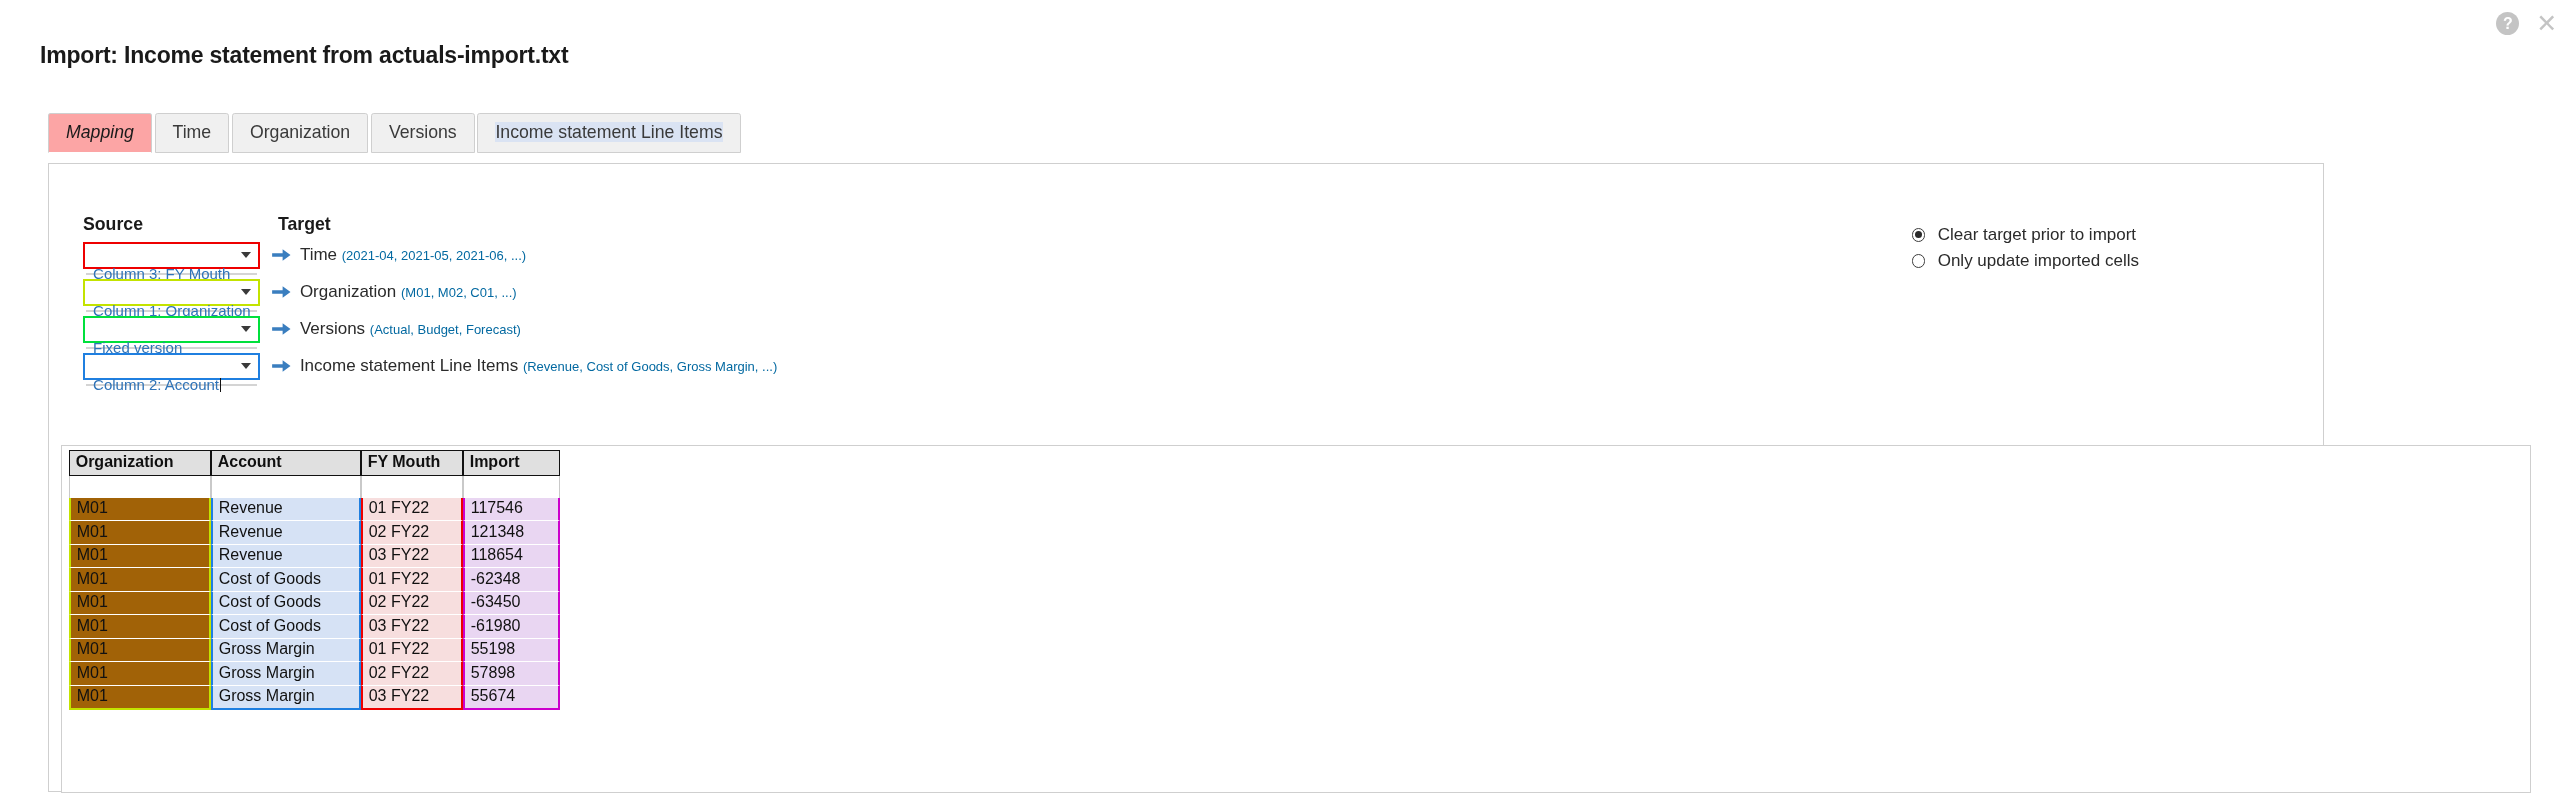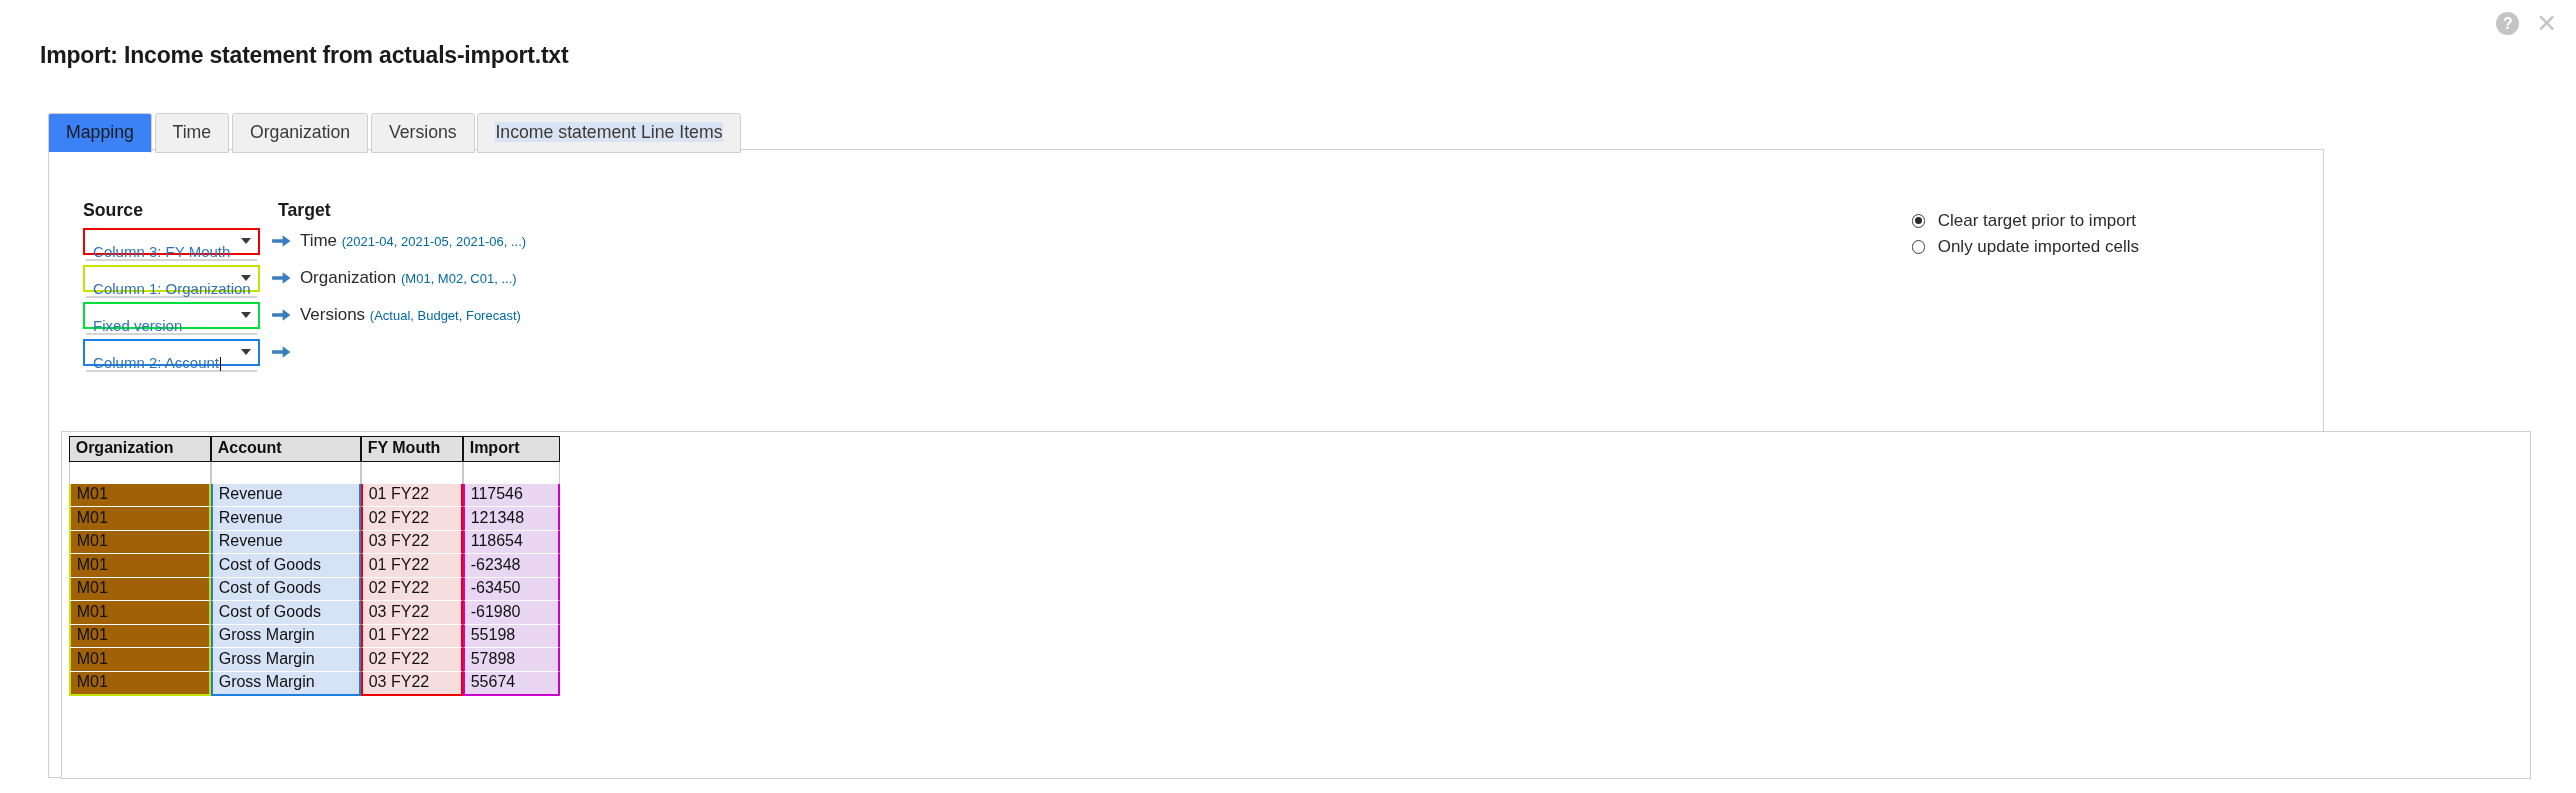--- a/index.html
+++ b/index.html
@@ -47,31 +47,32 @@
   .tab {
     border: 0.9px solid #cfcfcf;
     background: #f0f0f0;
     padding: 8px 17px 8.9px 17px;
     font-size: 17.7px; color: #3a3a3a;
     border-radius: 2.7px 2.7px 0 0;
     cursor: pointer; white-space: nowrap;
     position: relative; top: 0.9px;
   }
   .tab.active {
-    background: #3b82f6;
+    background: #fca5a5;
     border-bottom: 0.9px solid #ffffff;
     color: #1a1a1a;
     z-index: 4;
+    font-style: italic;
   }
   .tab.highlighted > span { background: #dae3f3; }
 
   
   #content-panel {
     position: absolute;
-    left: 48px; top: 149px;
+    left: 48px; top: 163px;
     width: 2276px; height: 629px;
     border: 0.9px solid #cfcfcf;
     background: #ffffff;
   }
 
   
   #mapping-area { position: absolute; left: 0; top: 0; }
   .col-head {
     position: absolute;
     font-size: 17.7px; font-weight: bold; color: #1a1a1a;
@@ -90,21 +91,21 @@
     border: 2.7px solid #888;
     padding: 0;
     background: #ffffff;
     position: relative;
     cursor: pointer;
   }
   .select-inner {
     position: absolute; inset: 0.9px;
     border: 1.8px solid #d4d4d4;
     background: #0f172a;
-    display: flex; align-items: flex-end;
+    display: flex; align-items: center;
     padding-left: 6.2px;
     margin-top: 28px;
   }
   .select-label {
     font-size: 15px; color: #3073b7;
     white-space: nowrap; overflow: hidden;
   }
   .select-caret {
     position: absolute; right: 7px; top: 50%;
     transform: translateY(-50%);
@@ -296,20 +297,21 @@
               <span class="select-label">Column 2: Account</span>
               <span class="caret-cursor"></span>
             </div>
             <span class="select-caret"></span>
           </div>
           <span class="arrow-icon">
             <svg width="19.5" height="14" viewBox="0 0 22 16">
               <path d="M0 6 h12 V1.5 L21 8 L12 14.5 V10 H0 Z" fill="#3a7ebf"></path>
             </svg>
           </span>
+          <span class="target-text"><span>Income statement Line Items</span> <span class="members">(Revenue, Cost of Goods, Gross Margin, ...)</span></span>
         </div>
       </div>
   </div>
 
   <div id="import-options">
       <div class="radio-row" style="left: 1863px; top: 61px;">
         <span class="radio-dot checked"></span>
         <span class="radio-label">Clear target prior to import</span>
       </div>
       <div class="radio-row" style="left: 1863px; top: 87px;">

